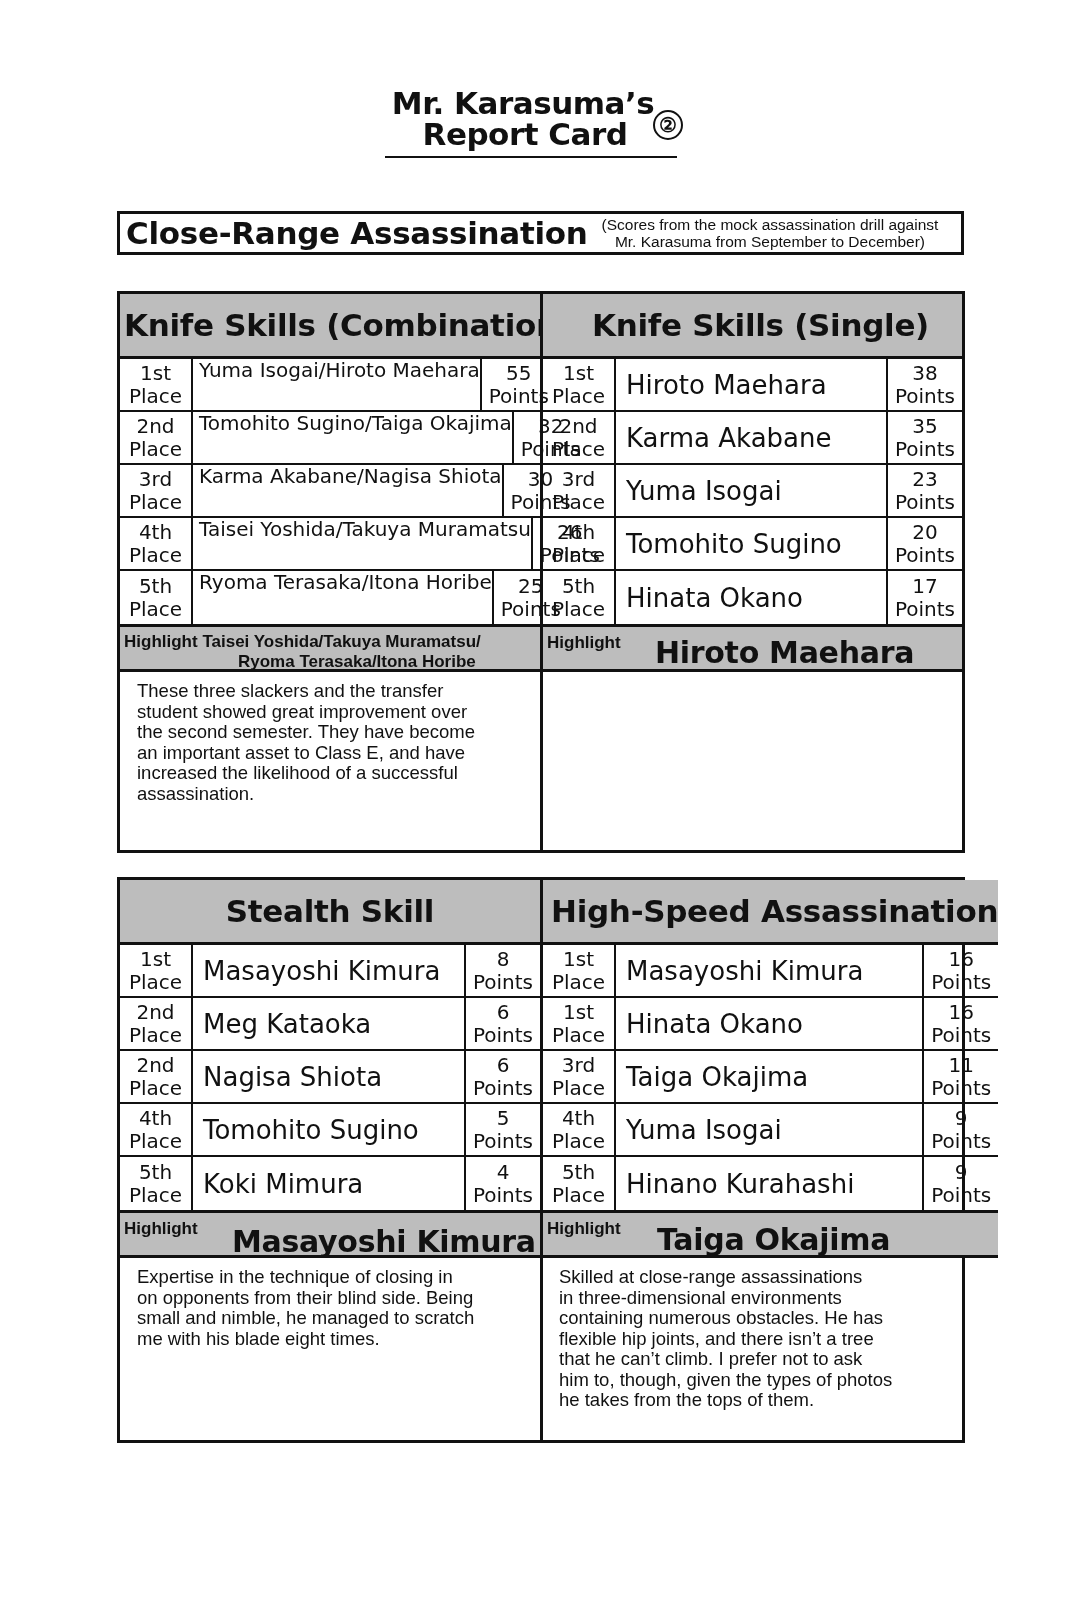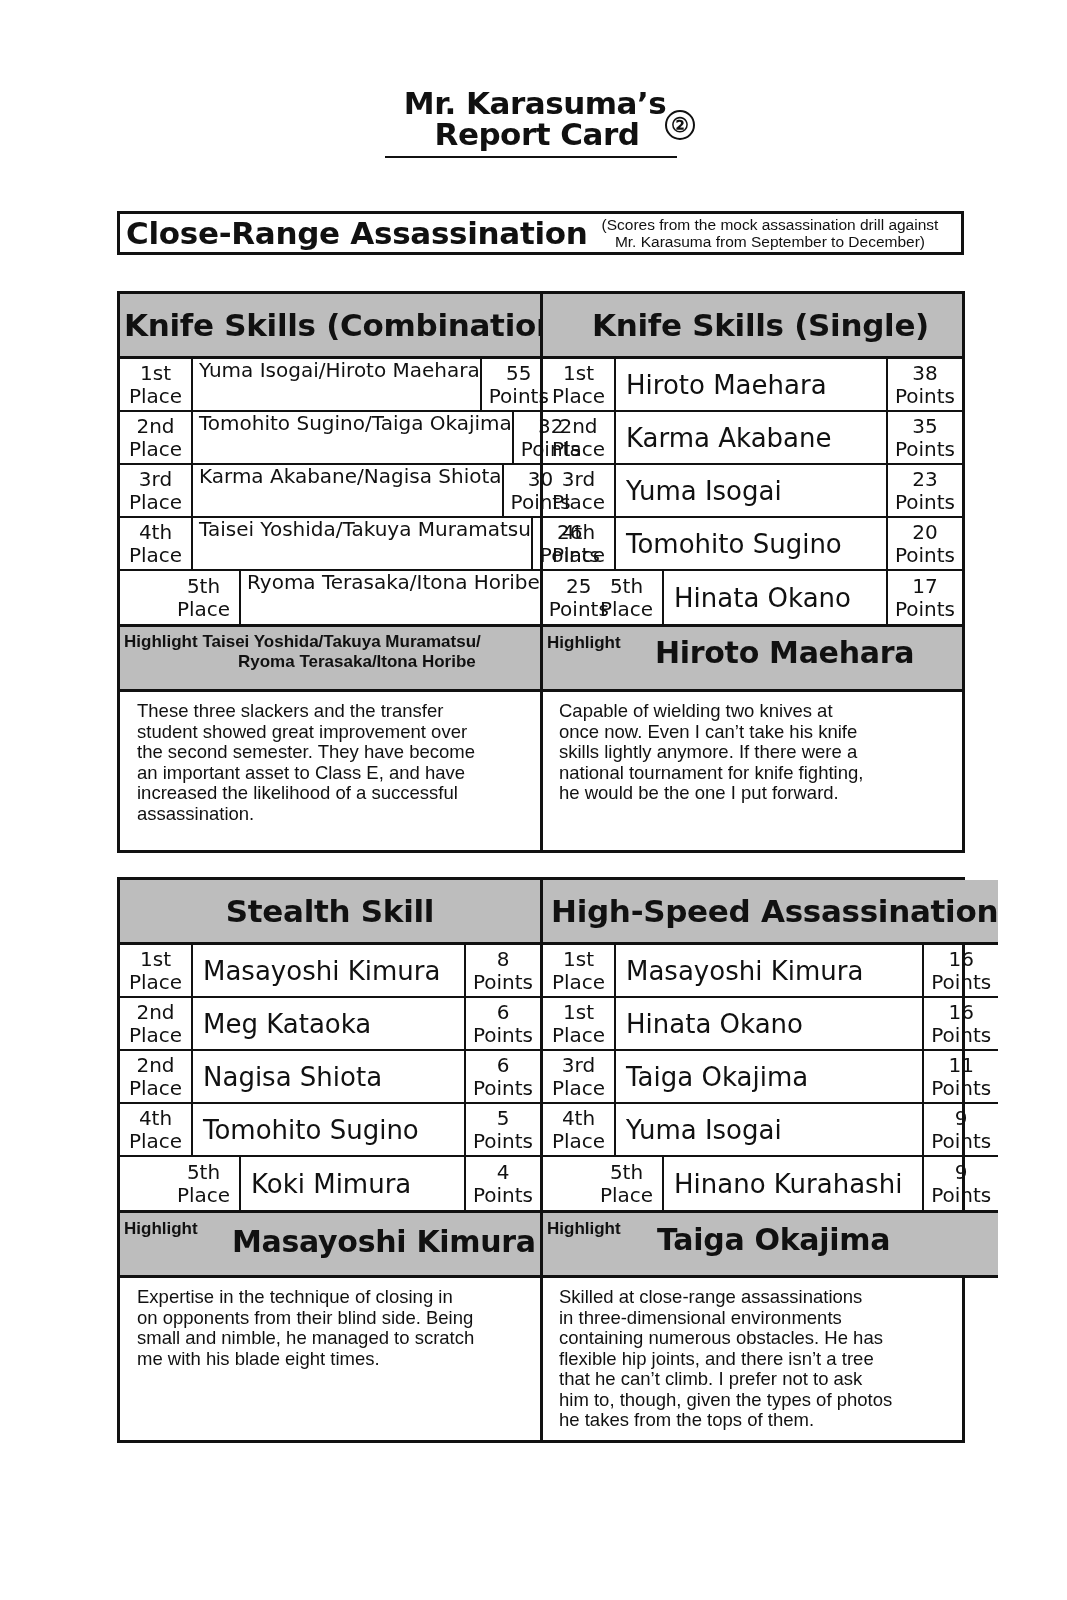--- a/index.html
+++ b/index.html
@@ -1,21 +1,21 @@
 <!DOCTYPE html>
 <html><head>
 <meta charset="utf-8">
 <style>
   html, body { margin: 0; padding: 0; background: #ffffff; }
   body {
     width: 1067px; height: 1600px; position: relative; overflow: hidden;
     font-family: "DejaVu Sans", sans-serif; color: #111;
   }
   .title-wrap {
-    position: absolute; left: 403px; top: 88px; width: 292px;
+    position: absolute; left: 391px; top: 88px; width: 292px;
   }
   .title {
     font-family: "DejaVu Sans", sans-serif; font-weight: bold;
     font-size: 31px; line-height: 31px; text-align: center; margin: 0;
     letter-spacing: -0.5px;
   }
   .title .l1 { display: block; margin-left: -28px; }
   .title .l2 { display: block; margin-left: -24px; }
   .vol-badge {
     position: absolute; right: 0px; top: 22px; width: 30px; height: 30px;
@@ -56,37 +56,37 @@
   .bottom .panel-head { height: 62px; }
   .panel-head.left-align { padding-left: 4px; }
   .panel-head.center { justify-content: center; }
   .panel-head.pad-left { padding-left: 8px; }
 
   .row {
     display: grid; border-bottom: 2px solid #111; height: 53px; box-sizing: border-box;
   }
   .left .row { grid-template-columns: 73px 1fr 74px; }
   .right .row { grid-template-columns: 73px 1fr 74px; }
-  .row:last-child { border-bottom: none; padding-left: 48px; }
+  .row:last-child { border-bottom: none; }
   .cell { box-sizing: border-box; display: flex; align-items: center; font-family: "DejaVu Sans", sans-serif; }
   .cell.place {
     border-right: 2px solid #111; flex-direction: column; justify-content: center;
     font-size: 20px; line-height: 23px; text-align: center; align-items: center;
   }
   .cell.name { border-right: 2px solid #111; padding-left: 6px; }
   .cell.name.two-line { font-size: 20px; line-height: 23px; align-items: flex-start; justify-content: center; white-space: nowrap; }
   .cell.name.single { font-size: 26px; padding-left: 10px; white-space: nowrap; }
   .cell.points {
     flex-direction: column; justify-content: center; align-items: center;
     font-size: 20px; line-height: 23px; text-align: center;
   }
 
   .highlight {
     background: #bdbdbd; border-top: 3px solid #111; border-bottom: 3px solid #111;
-    height: 68px; box-sizing: border-box; display: flex; position: relative;
+    height: 48px; box-sizing: border-box; display: flex; position: relative;
   }
   .hl-label {
     font-family: "Liberation Sans", sans-serif; font-weight: bold; font-size: 17px;
     position: absolute; left: 4px; top: 6px;
   }
   .hl-name-big {
     font-weight: bold; font-size: 30px; position: absolute; white-space: nowrap;
     font-family: "DejaVu Sans", sans-serif; letter-spacing: -0.3px;
   }
   .hl-multi {
@@ -268,25 +268,20 @@
         <div class="cell points">
             <span>17</span>
             <span>Points</span>
           </div>
       </div>
     </div>
     <div class="highlight">
       <span class="hl-label">Highlight</span>
       <span class="hl-name-big" style="left:112px; top:8px;">Hiroto Maehara</span>
     </div>
-    <div class="comment">Capable of wielding two knives at
-once now. Even I can’t take his knife
-skills lightly anymore. If there were a
-national tournament for knife fighting,
-he would be the one I put forward.</div>
   </div>
 </div>
 
 <div class="grid bottom">
 
   <div class="panel left">
     <div class="panel-head center">Stealth Skill</div>
     <div>
       <div class="row">
         <div class="cell place">

